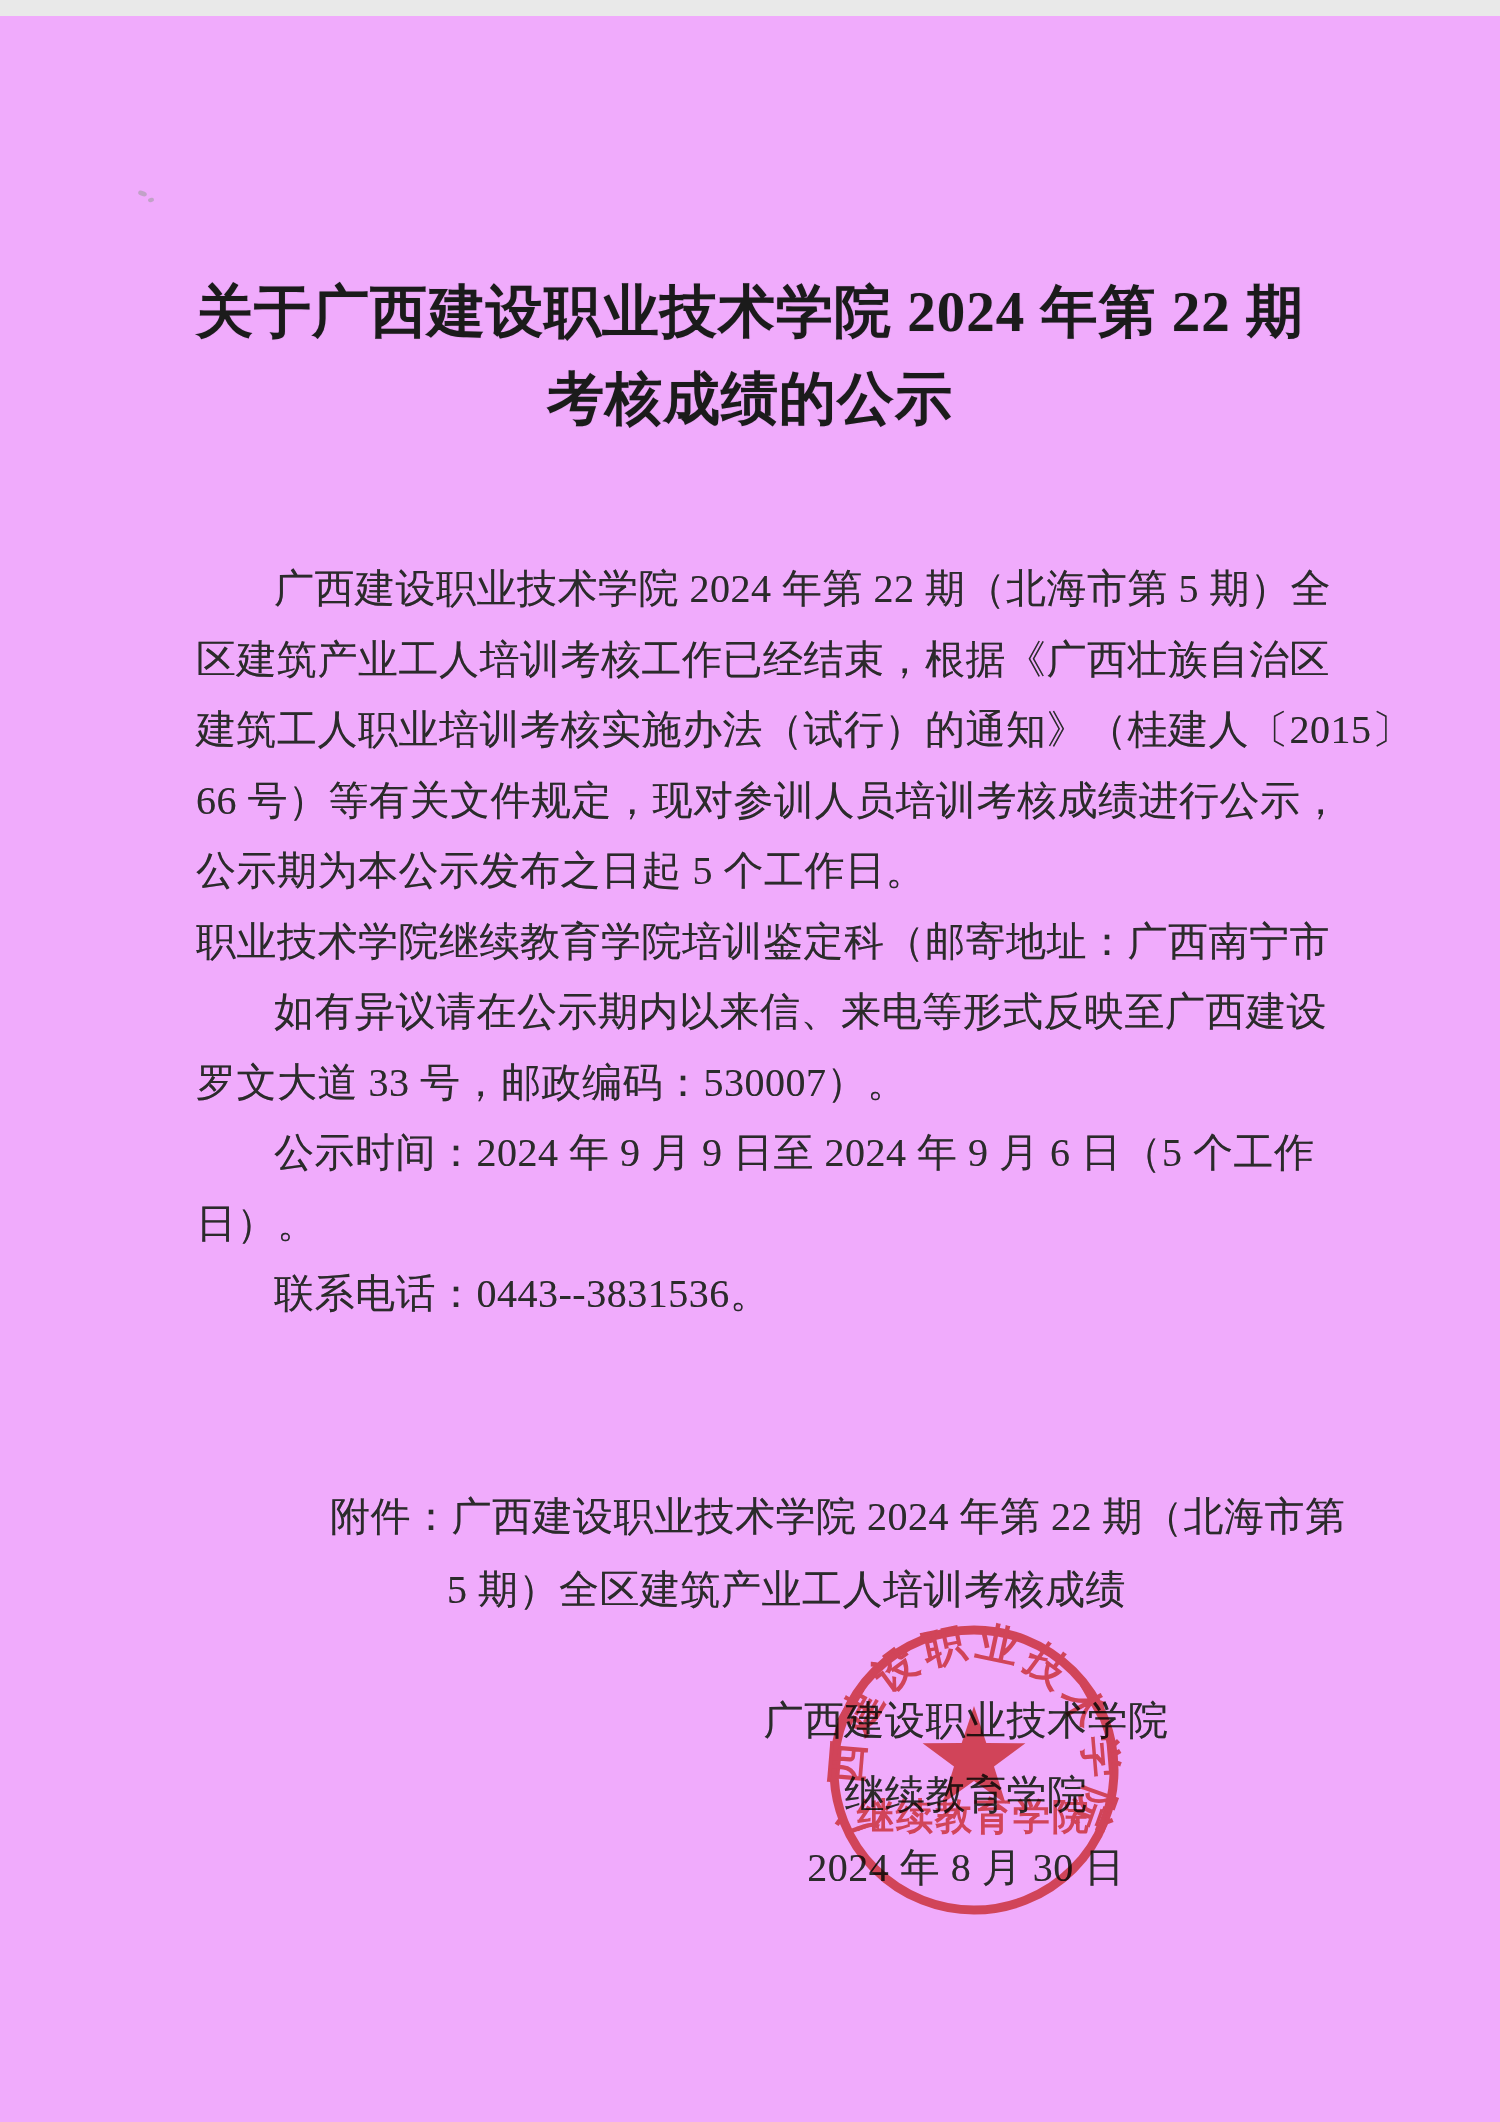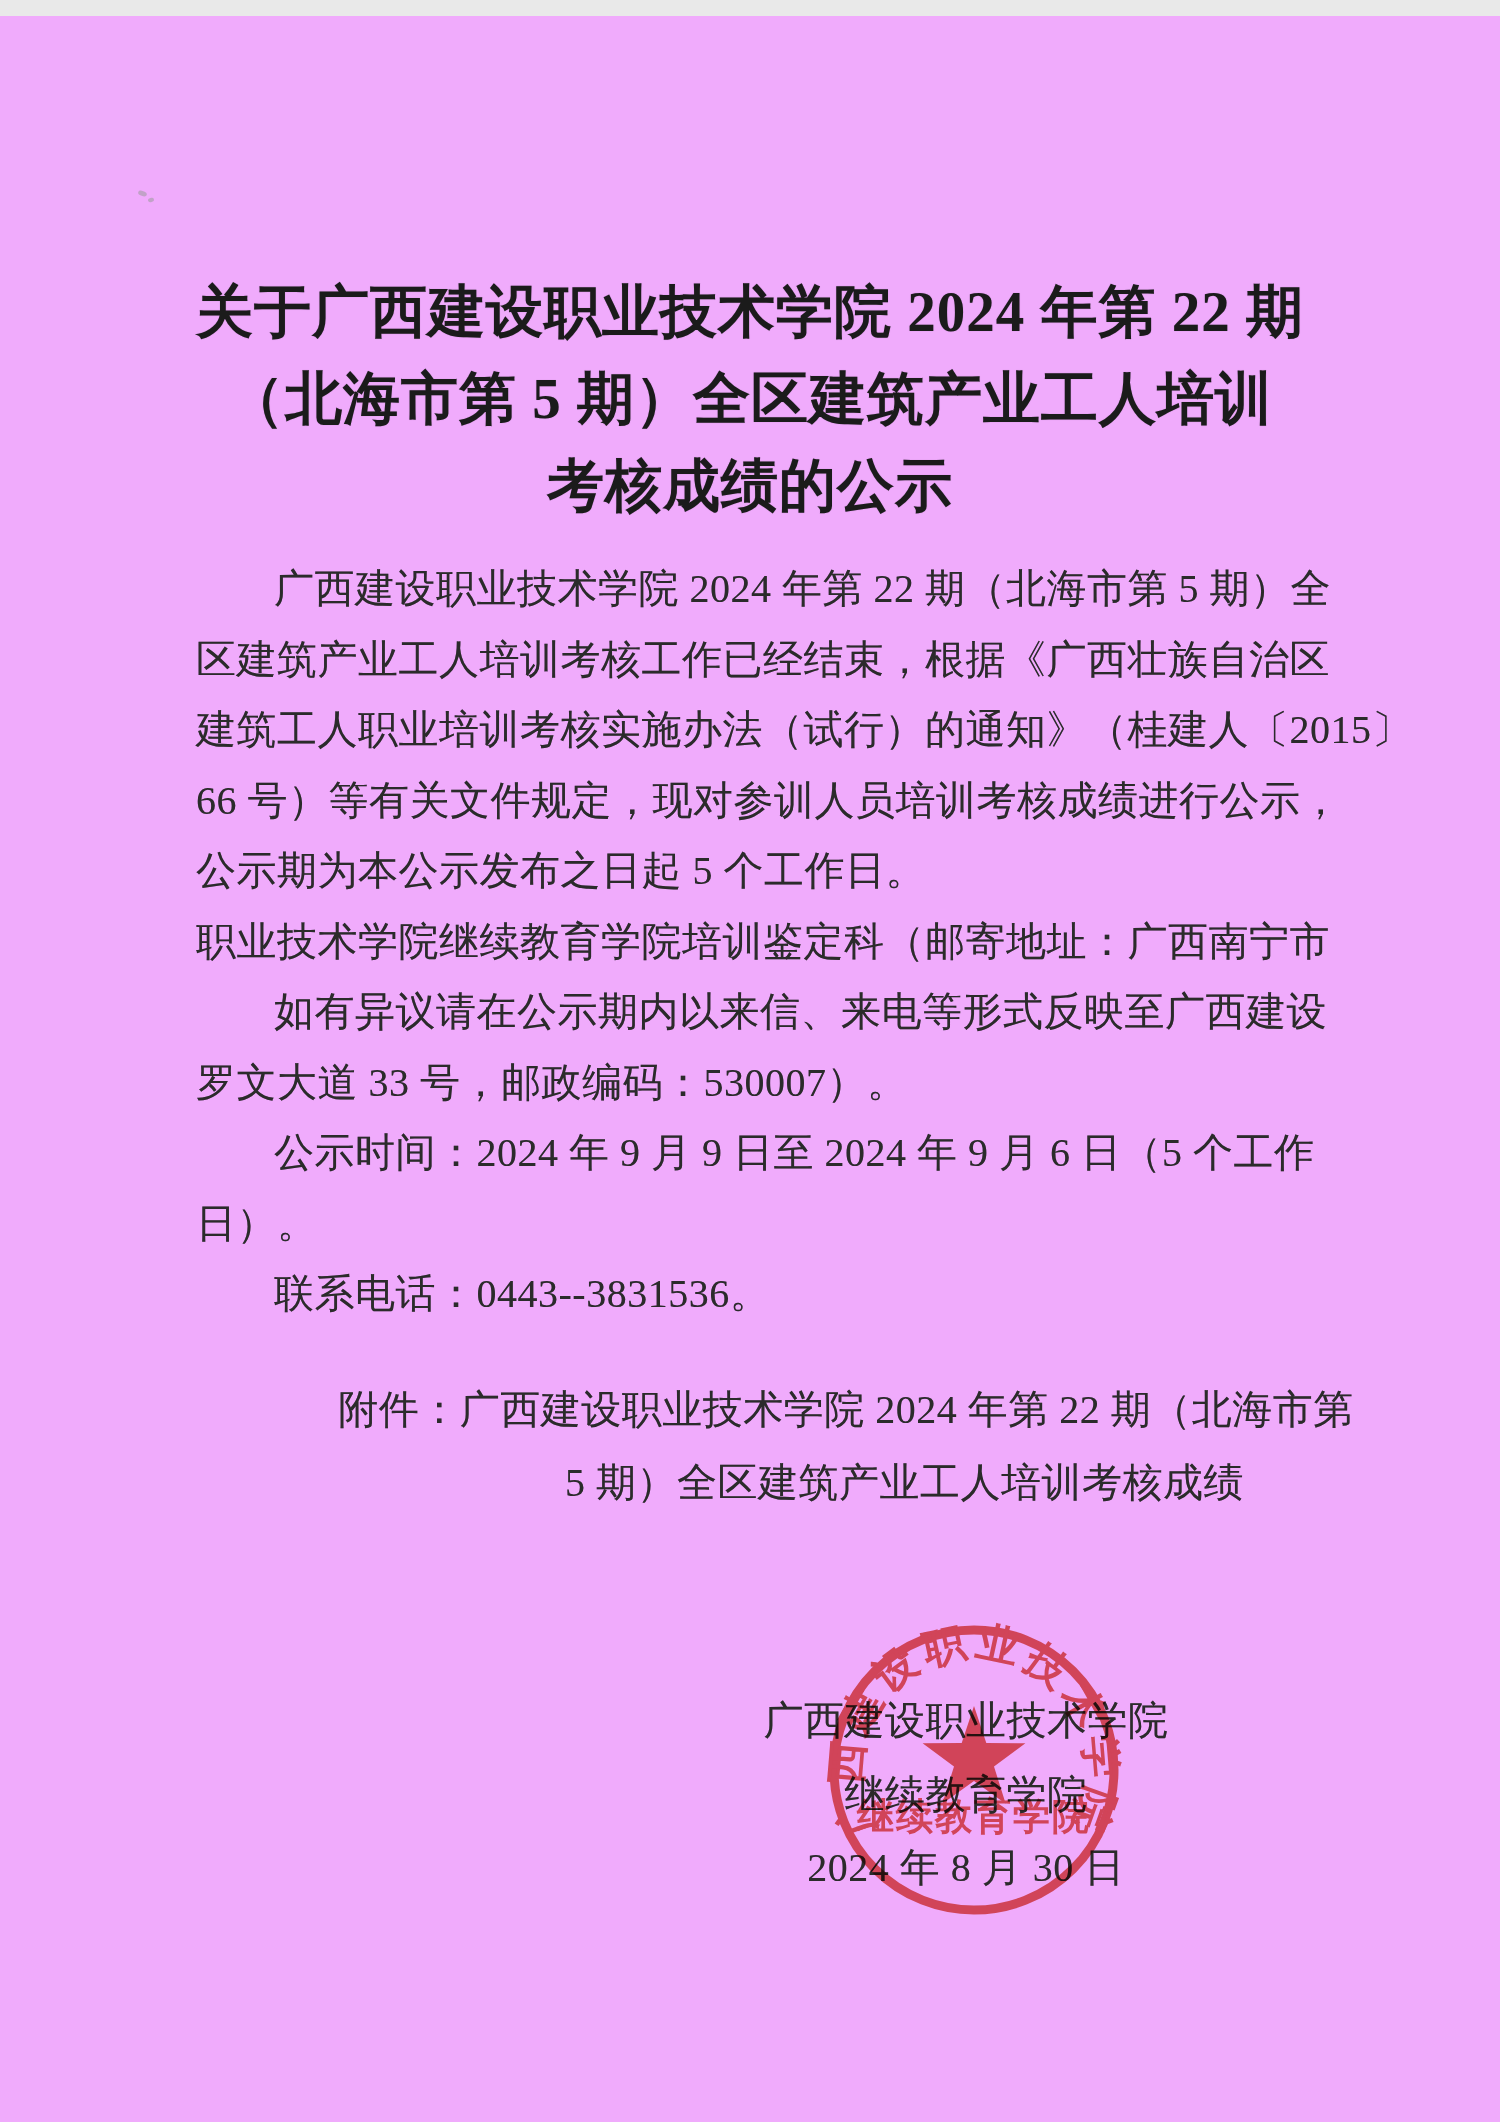--- a/index.html
+++ b/index.html
@@ -26,25 +26,24 @@
     position:absolute;top:538px;left:196px;width:1150px;
     font-size:40px;line-height:70.5px;
     color:#2b2b2b;
     letter-spacing:.5px;
     text-shadow:0 0 .5px rgba(0,0,0,.3);
   }
   .body-text .line{white-space:nowrap;}
   .body-text .indent{padding-left:78px;}
   
   .attachment{
-    position:absolute;top:1357px;left:212px;width:1150px;
+    position:absolute;top:1464px;left:212px;width:1150px;
     font-size:40px;line-height:73px;
     color:#2b2b2b;letter-spacing:.5px;
     text-shadow:0 0 .5px rgba(0,0,0,.3);
-    text-align:center;
   }
   .attachment .att-line1{padding-left:118px;white-space:nowrap;}
   .attachment .att-line2{padding-left:235px;white-space:nowrap;}
   
   .signature{
     position:absolute;top:1668px;left:566px;width:800px;
     text-align:center;
     font-size:40px;line-height:73.5px;
     color:#2b2b2b;letter-spacing:.5px;
     text-shadow:0 0 .5px rgba(0,0,0,.3);
@@ -65,21 +64,20 @@
 </head>
 <body>
 
 <div class="page">
 
   <div class="speck speck-1"></div>
   <div class="speck speck-2"></div>
 
   <div class="title">
     <div class="t-line">关于广西建设职业技术学院 2024 年第 22 期</div>
-    <div class="t-line">（北海市第 5 期）全区建筑产业工人培训</div>
     <div class="t-line">考核成绩的公示</div>
   </div>
 
   <div class="body-text">
     <div class="line indent">广西建设职业技术学院 2024 年第 22 期（北海市第 5 期）全</div>
     <div class="line">区建筑产业工人培训考核工作已经结束，根据《广西壮族自治区</div>
     <div class="line">建筑工人职业培训考核实施办法（试行）的通知》（桂建人〔2015〕</div>
     <div class="line">66 号）等有关文件规定，现对参训人员培训考核成绩进行公示，</div>
     <div class="line">公示期为本公示发布之日起 5 个工作日。</div>
     <div class="line">职业技术学院继续教育学院培训鉴定科（邮寄地址：广西南宁市</div>

